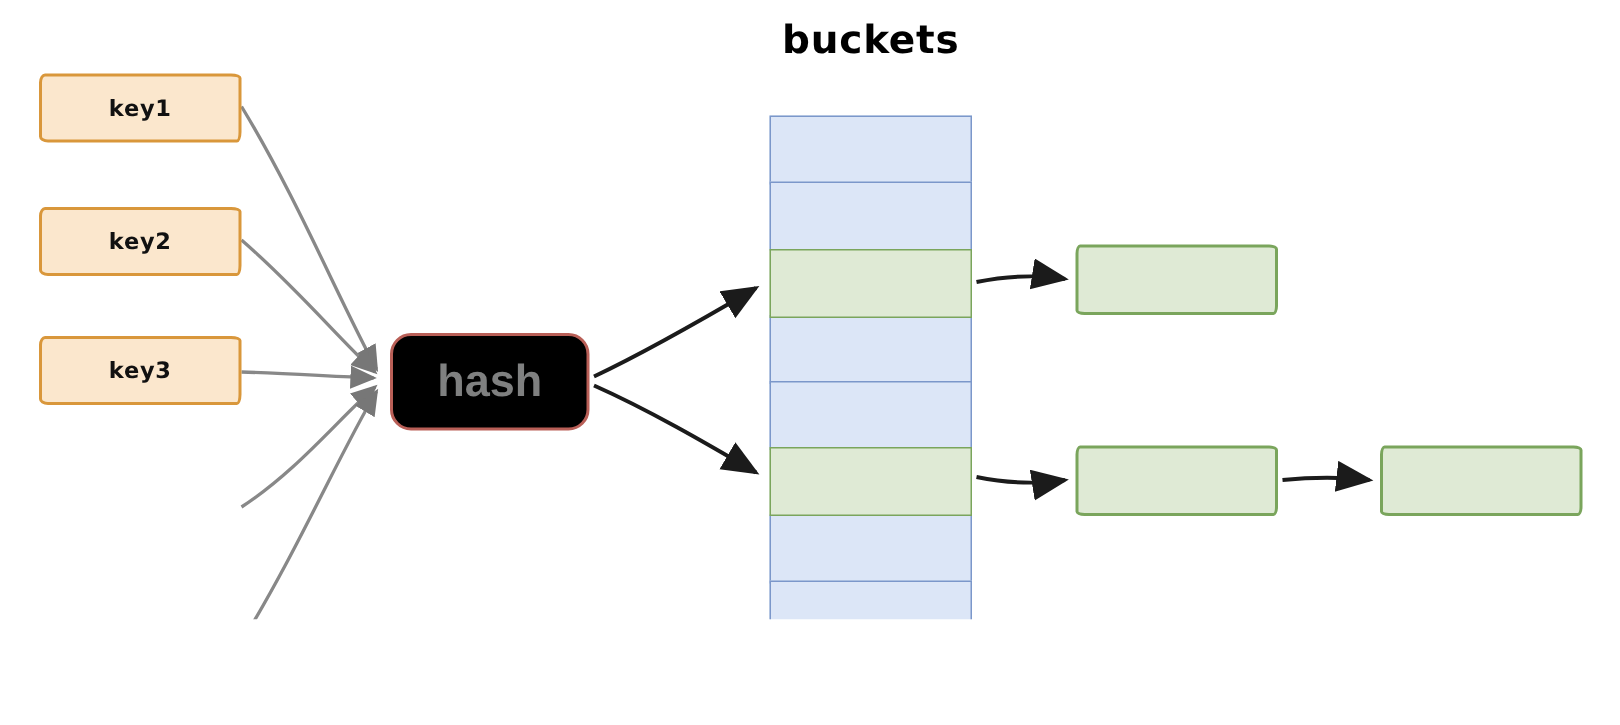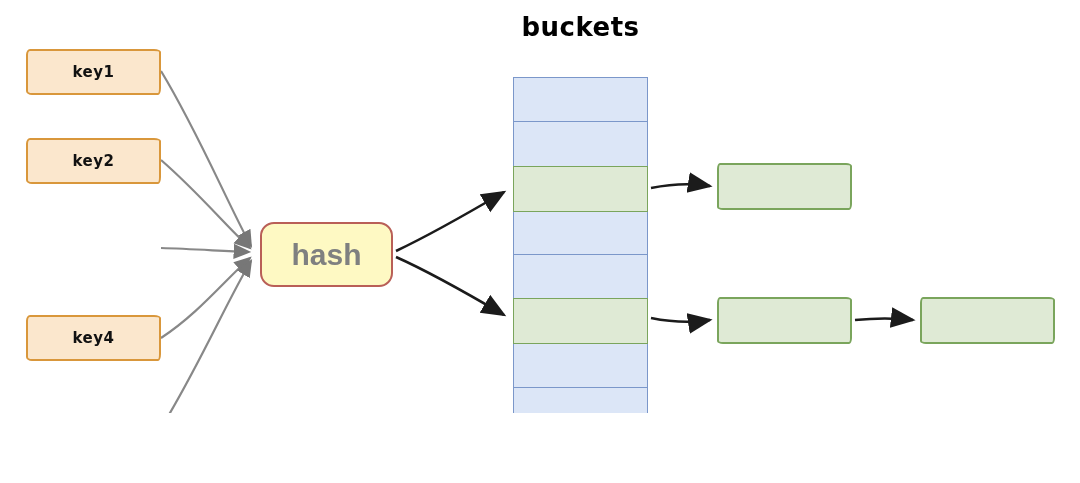--- a/index.html
+++ b/index.html
@@ -18,21 +18,21 @@
     border-radius:4px 7px 3px 6px / 6px 3px 7px 4px;
     font-weight:bold; font-size:15px; color:#111111; letter-spacing:0.5px;
   }
   .key-1 { top:49px; }
   .key-2 { top:138px;justify-content:center; }
   .key-3 { top:224px; }
   .key-4 { top:315px; }
   .key-5 { top:406px; }
   .hash-box {
     left:260px; top:222px; width:133px; height:65px;
-    background:#fef9c3; border:2.5px solid #b95f57; border-radius:14px;
+    background:#000000; border:2.5px solid #b95f57; border-radius:14px;
     font-family:"Liberation Sans", sans-serif; font-weight:bold;
     font-size:30px; color:#7f8080;
   }
   .buckets-title {
     position:absolute; left:503px; top:12px; width:155px;
     text-align:center; font-size:26px; font-weight:bold; color:#000000;
     letter-spacing:0.5px;
   }
   .bucket-col {
     position:absolute; left:513px; top:77px; width:135px; height:356px;
@@ -85,22 +85,22 @@
   </svg>
 
   <div class="buckets-title">buckets</div>
 
   <div class="node key-box key-1">
     <span>key1</span>
   </div>
   <div class="node key-box key-2">
     <span>key2</span>
   </div>
-  <div class="node key-box key-4">
-    <span>key4</span>
+  <div class="node key-box key-3">
+    <span>key3</span>
   </div>
 
   <div class="node hash-box">
     <span>hash</span>
   </div>
 
   <div class="bucket-col">
     <div class="bucket-cell"></div>
     <div class="bucket-cell"></div>
     <div class="bucket-cell occupied"></div>

